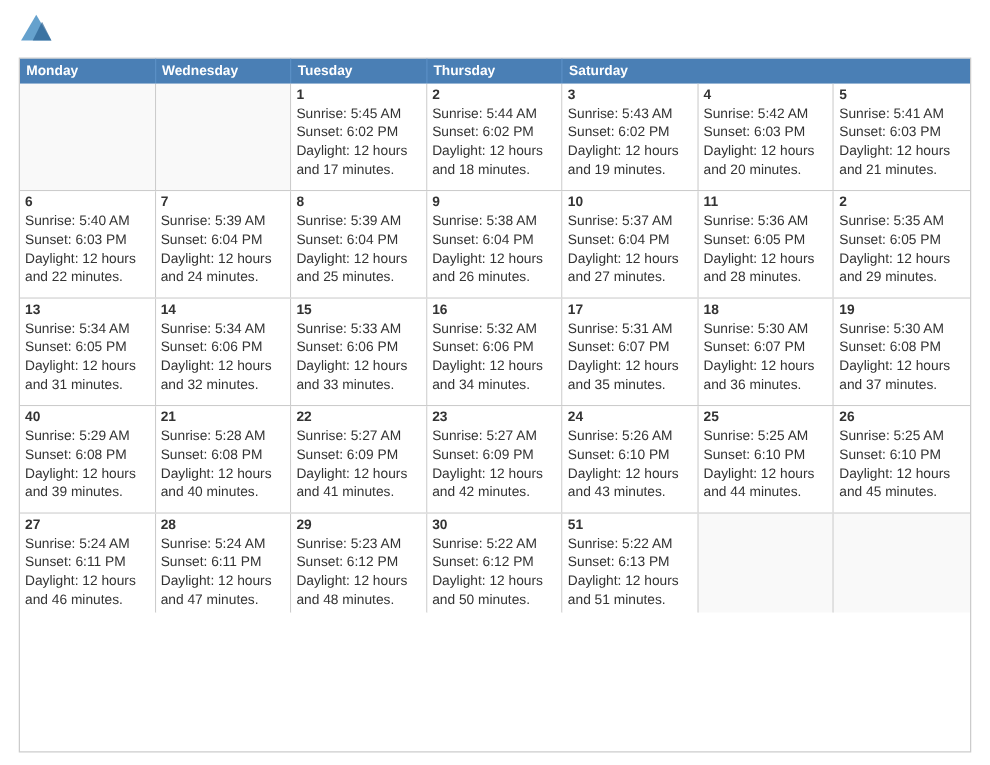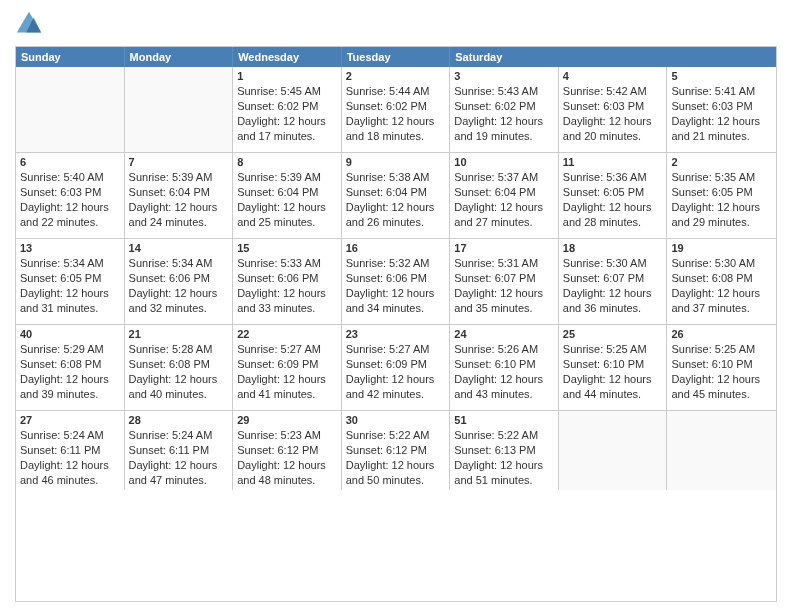--- a/index.html
+++ b/index.html
@@ -130,24 +130,24 @@
       </div>
     </div>
     <div class="title-area">
       <div class="month-title"></div>
       <div class="subtitle"></div>
     </div>
   </div>
 
   <div class="calendar">
     <div class="cal-header">
-    <div class="cal-header-cell">Sunday</div>
         <div class="cal-header-cell">Monday</div>
         <div class="cal-header-cell">Wednesday</div>
         <div class="cal-header-cell">Tuesday</div>
+        <div class="cal-header-cell">Thursday</div>
         <div class="cal-header-cell">Saturday</div>
       </div>
     <div class="cal-body">
     <div class="cal-row">
           <div class="cal-cell empty"></div>
           <div class="cal-cell empty"></div>
           <div class="cal-cell">
             <div class="day-num">1</div>
             <div class="cell-info">Sunrise: 5:45 AM<br>Sunset: 6:02 PM<br>Daylight: 12 hours and 17 minutes.</div>
           </div>

